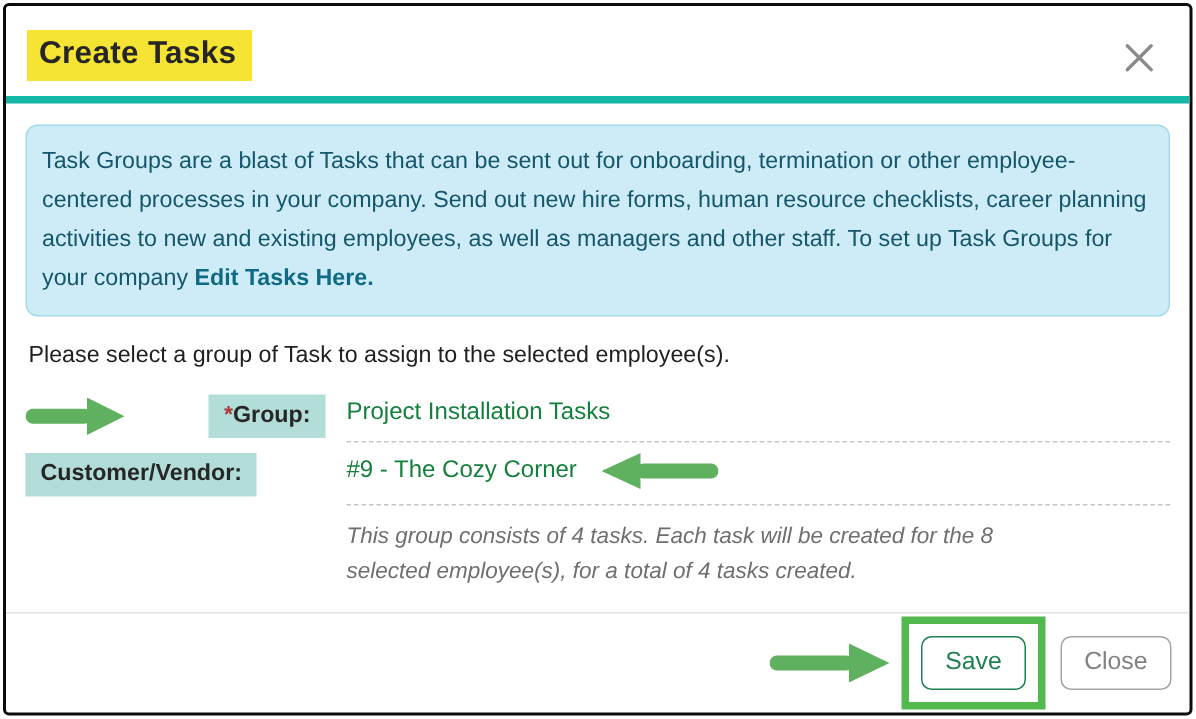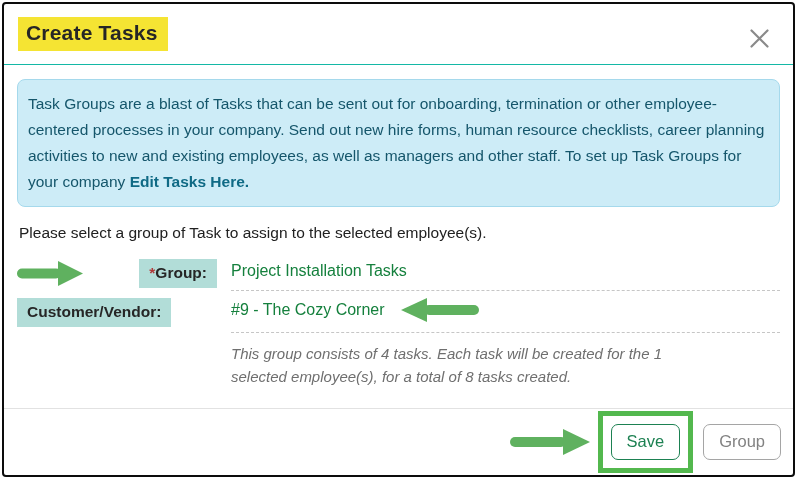--- a/index.html
+++ b/index.html
@@ -14,23 +14,23 @@
   .modal {
     position: absolute; inset: 2px;
     border: 2px solid #0c0c0c;
     border-radius: 4px;
     background: #fff;
     display: flex; flex-direction: column;
     overflow: hidden;
   }
   
   .modal-header {
-    display: flex; justify-content: space-between; align-items: flex-start;
+    display: flex; justify-content: space-between; align-items: center;
     padding: 13px 14px 8px 14px;
-    border-bottom: 1px solid #14b8a6;
+    border-bottom: 5px solid #14b8a6;
   }
   .title {
     font-size: 21px; font-weight: 700; color: #262626;
     background: var(--title-highlight);
     padding: 4px 10px 6px 8px;
     letter-spacing: 0.2px;
   }
   .close-btn {
     background: none; border: none; cursor: pointer;
     padding: 6px; margin: 4px 2px 0 0; line-height: 0;
@@ -151,31 +151,31 @@
         <span class="arrow flip">
           <svg width="78" height="24" viewBox="0 0 78 24">
             <rect x="0" y="7" width="55" height="10" rx="5"></rect>
             <path d="M52 0 L78 12 L52 24 Z"></path>
           </svg>
         </span>
       </div>
     </div>
 
     <div class="note-row">
-      <div class="note-text">This group consists of 4 tasks. Each task will be created for the 1 selected employee(s), for a total of 8 tasks created.</div>
+      <div class="note-text">This group consists of 4 tasks. Each task will be created for the 8 selected employee(s), for a total of 4 tasks created.</div>
     </div>
 
   </div>
 
   <div class="modal-footer">
     <span class="arrow footer-arrow">
       <svg width="80" height="26" viewBox="0 0 80 26">
         <rect x="0" y="8" width="56" height="10" rx="5"></rect>
         <path d="M53 0 L80 13 L53 26 Z"></path>
       </svg>
     </span>
     <span class="save-annotation">
       <button class="btn btn-save">Save</button>
     </span>
-    <button class="btn btn-close">Group</button>
+    <button class="btn btn-close">Close</button>
   </div>
 
 </div>
 
 </body></html>

